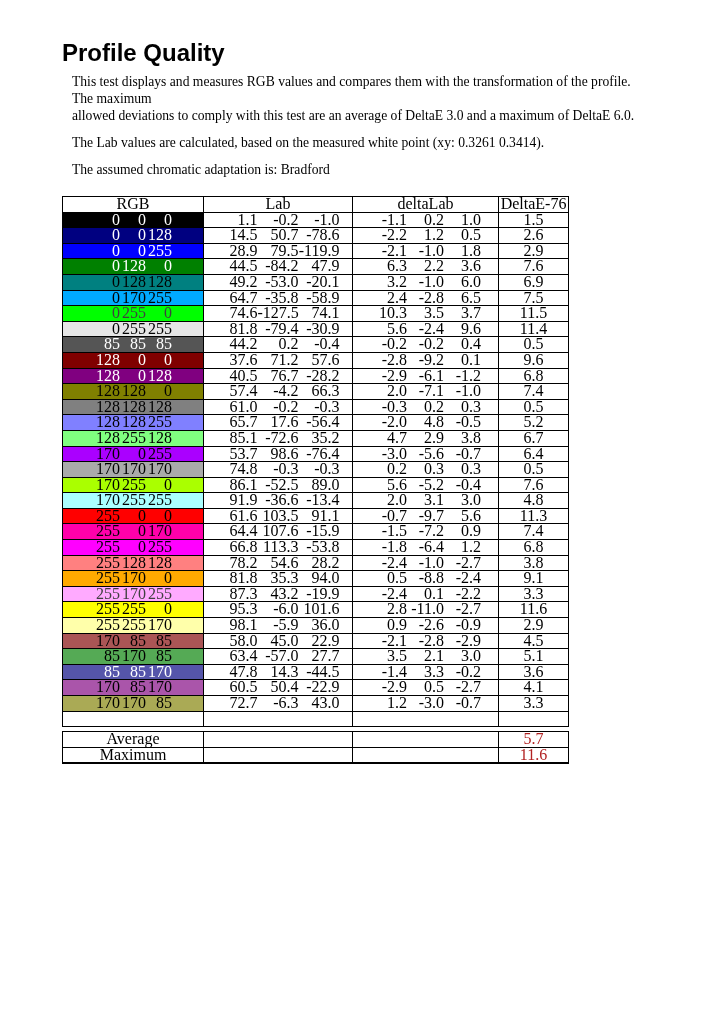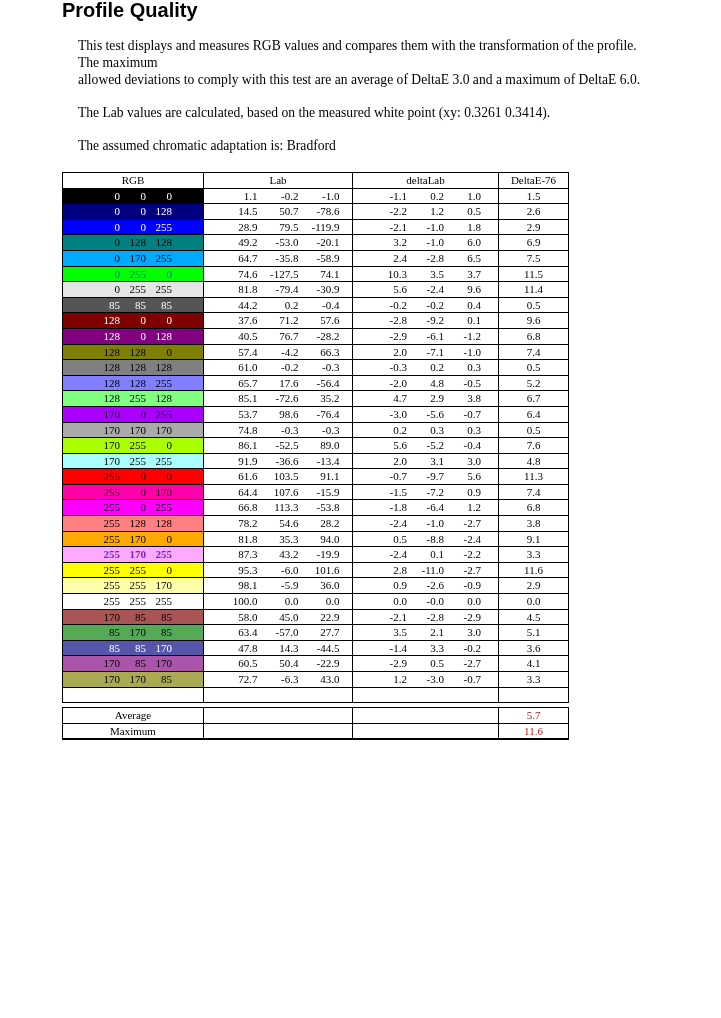--- a/index.html
+++ b/index.html
@@ -7,35 +7,35 @@
     width: 721px; height: 1018px;
     background: #ffffff;
     font-family: "Liberation Serif", serif;
     color: #000000;
     position: relative;
     overflow: hidden;
   }
   .page { position: absolute; left: 62px; top: 0; width: 600px; }
   h1.title {
     font-family: "Liberation Sans", sans-serif;
-    font-size: 20px; font-weight: bold;
-    margin: 0; line-height: 21px;
+    font-size: 24px; font-weight: bold;
+    margin: 0; padding-top: 42px; line-height: 21px;
     letter-spacing: 0px;
   }
   p.body-text {
-    font-size: 13.6px; line-height: 17px; margin: 16px;
+    font-size: 13.6px; line-height: 17px; margin: 10px;
   }
   .intro { margin-top: 16px; }
   .whitepoint { margin-top: 6px; }
   .adaptation { margin-top: 12px; }
 
   table.grid {
     border-collapse: collapse;
     table-layout: fixed;
-    font-size: 11px;
+    font-size: 16px;
   }
   table.main { margin-top: 18px; }
   table.summary { margin-top: 4px; }
   table.grid td, table.grid th {
     border: 1px solid #000;
     height: 14.6px;
     padding: 0;
     line-height: 14.6px;
     text-align: center;
     font-weight: normal;
@@ -94,33 +94,39 @@
     <td><span class="n dlab-n">-2.2</span><span class="n dlab-n">1.2</span><span class="n dlab-n">0.5</span></td>
     <td>2.6</td>
   </tr>
         <tr>
     <td style="background: rgb(0, 0, 255); color: rgb(255, 255, 255);"><span class="n rgb-n">0</span><span class="n rgb-n">0</span><span class="n rgb-n">255</span></td>
     <td><span class="n lab-n">28.9</span><span class="n lab-n">79.5</span><span class="n lab-n">-119.9</span></td>
     <td><span class="n dlab-n">-2.1</span><span class="n dlab-n">-1.0</span><span class="n dlab-n">1.8</span></td>
     <td>2.9</td>
   </tr>
         <tr>
+    <td style="background: rgb(0, 128, 0); color: rgb(255, 255, 255);"><span class="n rgb-n">0</span><span class="n rgb-n">128</span><span class="n rgb-n">0</span></td>
+    <td><span class="n lab-n">44.5</span><span class="n lab-n">-84.2</span><span class="n lab-n">47.9</span></td>
+    <td><span class="n dlab-n">6.3</span><span class="n dlab-n">2.2</span><span class="n dlab-n">3.6</span></td>
+    <td>7.6</td>
+  </tr>
+        <tr>
     <td style="background: rgb(0, 128, 128); color: rgb(0, 0, 0);"><span class="n rgb-n">0</span><span class="n rgb-n">128</span><span class="n rgb-n">128</span></td>
     <td><span class="n lab-n">49.2</span><span class="n lab-n">-53.0</span><span class="n lab-n">-20.1</span></td>
     <td><span class="n dlab-n">3.2</span><span class="n dlab-n">-1.0</span><span class="n dlab-n">6.0</span></td>
     <td>6.9</td>
   </tr>
         <tr>
     <td style="background: rgb(0, 170, 255); color: rgb(0, 0, 0);"><span class="n rgb-n">0</span><span class="n rgb-n">170</span><span class="n rgb-n">255</span></td>
     <td><span class="n lab-n">64.7</span><span class="n lab-n">-35.8</span><span class="n lab-n">-58.9</span></td>
     <td><span class="n dlab-n">2.4</span><span class="n dlab-n">-2.8</span><span class="n dlab-n">6.5</span></td>
     <td>7.5</td>
   </tr>
         <tr>
-    <td style="background: rgb(0, 255, 0); color: #0369a1;"><span class="n rgb-n">0</span><span class="n rgb-n">255</span><span class="n rgb-n">0</span></td>
+    <td style="background: rgb(0, 255, 0); color: #404040;"><span class="n rgb-n">0</span><span class="n rgb-n">255</span><span class="n rgb-n">0</span></td>
     <td><span class="n lab-n">74.6</span><span class="n lab-n">-127.5</span><span class="n lab-n">74.1</span></td>
     <td><span class="n dlab-n">10.3</span><span class="n dlab-n">3.5</span><span class="n dlab-n">3.7</span></td>
     <td>11.5</td>
   </tr>
         <tr>
     <td style="background: #e5e5e5; color: rgb(0, 0, 0); margin-left: 40px;"><span class="n rgb-n">0</span><span class="n rgb-n">255</span><span class="n rgb-n">255</span></td>
     <td><span class="n lab-n">81.8</span><span class="n lab-n">-79.4</span><span class="n lab-n">-30.9</span></td>
     <td><span class="n dlab-n">5.6</span><span class="n dlab-n">-2.4</span><span class="n dlab-n">9.6</span></td>
     <td>11.4</td>
   </tr>
@@ -214,42 +220,36 @@
     <td><span class="n dlab-n">-2.4</span><span class="n dlab-n">-1.0</span><span class="n dlab-n">-2.7</span></td>
     <td>3.8</td>
   </tr>
         <tr>
     <td style="background: rgb(255, 170, 0); color: rgb(0, 0, 0);"><span class="n rgb-n">255</span><span class="n rgb-n">170</span><span class="n rgb-n">0</span></td>
     <td><span class="n lab-n">81.8</span><span class="n lab-n">35.3</span><span class="n lab-n">94.0</span></td>
     <td><span class="n dlab-n">0.5</span><span class="n dlab-n">-8.8</span><span class="n dlab-n">-2.4</span></td>
     <td>9.1</td>
   </tr>
         <tr>
-    <td style="background: rgb(255, 170, 255); color: #6d28d9; font-weight: bold;"><span class="n rgb-n">255</span><span class="n rgb-n">170</span><span class="n rgb-n">255</span></td>
+    <td style="background: rgb(255, 170, 255); color: #404040;"><span class="n rgb-n">255</span><span class="n rgb-n">170</span><span class="n rgb-n">255</span></td>
     <td><span class="n lab-n">87.3</span><span class="n lab-n">43.2</span><span class="n lab-n">-19.9</span></td>
     <td><span class="n dlab-n">-2.4</span><span class="n dlab-n">0.1</span><span class="n dlab-n">-2.2</span></td>
     <td>3.3</td>
   </tr>
         <tr>
     <td style="background: rgb(255, 255, 0); color: rgb(0, 0, 0);"><span class="n rgb-n">255</span><span class="n rgb-n">255</span><span class="n rgb-n">0</span></td>
     <td><span class="n lab-n">95.3</span><span class="n lab-n">-6.0</span><span class="n lab-n">101.6</span></td>
     <td><span class="n dlab-n">2.8</span><span class="n dlab-n">-11.0</span><span class="n dlab-n">-2.7</span></td>
     <td>11.6</td>
   </tr>
         <tr>
     <td style="background: rgb(255, 255, 170); color: rgb(0, 0, 0);"><span class="n rgb-n">255</span><span class="n rgb-n">255</span><span class="n rgb-n">170</span></td>
     <td><span class="n lab-n">98.1</span><span class="n lab-n">-5.9</span><span class="n lab-n">36.0</span></td>
     <td><span class="n dlab-n">0.9</span><span class="n dlab-n">-2.6</span><span class="n dlab-n">-0.9</span></td>
     <td>2.9</td>
-  </tr>
-        <tr>
-    <td style="background: rgb(255, 255, 255); color: rgb(0, 0, 0);"><span class="n rgb-n">255</span><span class="n rgb-n">255</span><span class="n rgb-n">255</span></td>
-    <td><span class="n lab-n">100.0</span><span class="n lab-n">0.0</span><span class="n lab-n">0.0</span></td>
-    <td><span class="n dlab-n">0.0</span><span class="n dlab-n">-0.0</span><span class="n dlab-n">0.0</span></td>
-    <td>0.0</td>
   </tr>
         <tr>
     <td style="background: rgb(170, 85, 85); color: rgb(0, 0, 0);"><span class="n rgb-n">170</span><span class="n rgb-n">85</span><span class="n rgb-n">85</span></td>
     <td><span class="n lab-n">58.0</span><span class="n lab-n">45.0</span><span class="n lab-n">22.9</span></td>
     <td><span class="n dlab-n">-2.1</span><span class="n dlab-n">-2.8</span><span class="n dlab-n">-2.9</span></td>
     <td>4.5</td>
   </tr>
         <tr>
     <td style="background: rgb(85, 170, 85); color: rgb(0, 0, 0);"><span class="n rgb-n">85</span><span class="n rgb-n">170</span><span class="n rgb-n">85</span></td>
     <td><span class="n lab-n">63.4</span><span class="n lab-n">-57.0</span><span class="n lab-n">27.7</span></td>

